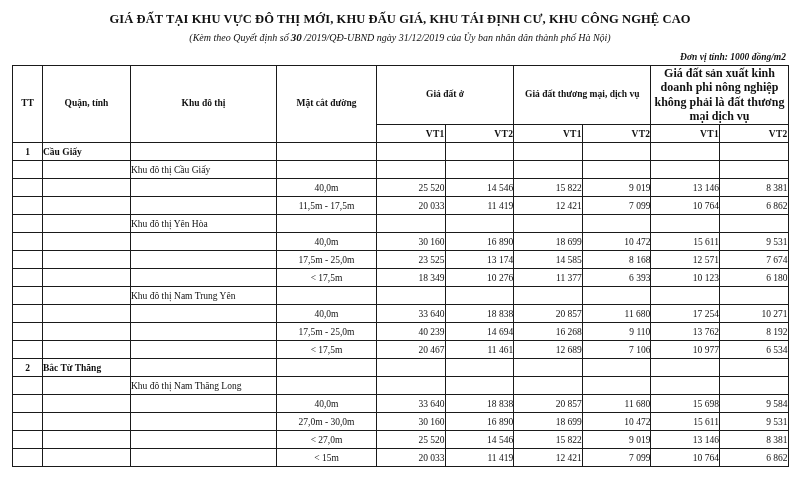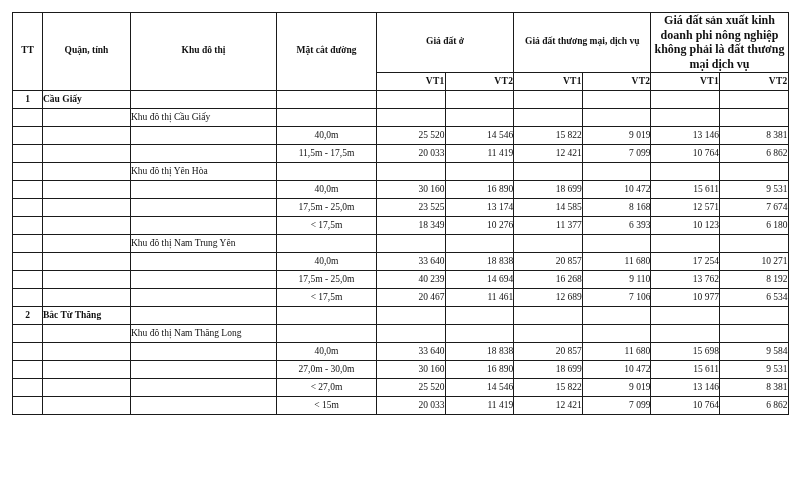--- a/index.html
+++ b/index.html
@@ -130,22 +130,27 @@
   col.w-zone    { width: 146px; }
   col.w-road    { width: 100px; }
   col.w-v       { width: 68.6px; }
 </style>
 </head>
 <body>
 
 <div class="page">
 
   <div class="heading">
+    <div class="title-sub">GIÁ ĐẤT TẠI KHU VỰC ĐÔ THỊ MỚI, KHU ĐẤU GIÁ, KHU TÁI ĐỊNH CƯ, KHU CÔNG NGHỆ CAO</div>
+    <div class="title-decree">
+      <span>(Kèm theo Quyết định số</span><span class="decree-no">30</span><span>/2019/QĐ-UBND ngày 31/12/2019 của Ủy ban nhân dân thành phố Hà Nội)</span>
+    </div>
   </div>
 
+  <div class="unit-line">Đơn vị tính: 1000 đồng/m2</div>
 
   <table class="price-table">
     <colgroup>
       <col class="w-tt">
         <col class="w-dist">
         <col class="w-zone">
         <col class="w-road">
       <col class="w-v">
         <col class="w-v">
         <col class="w-v">

